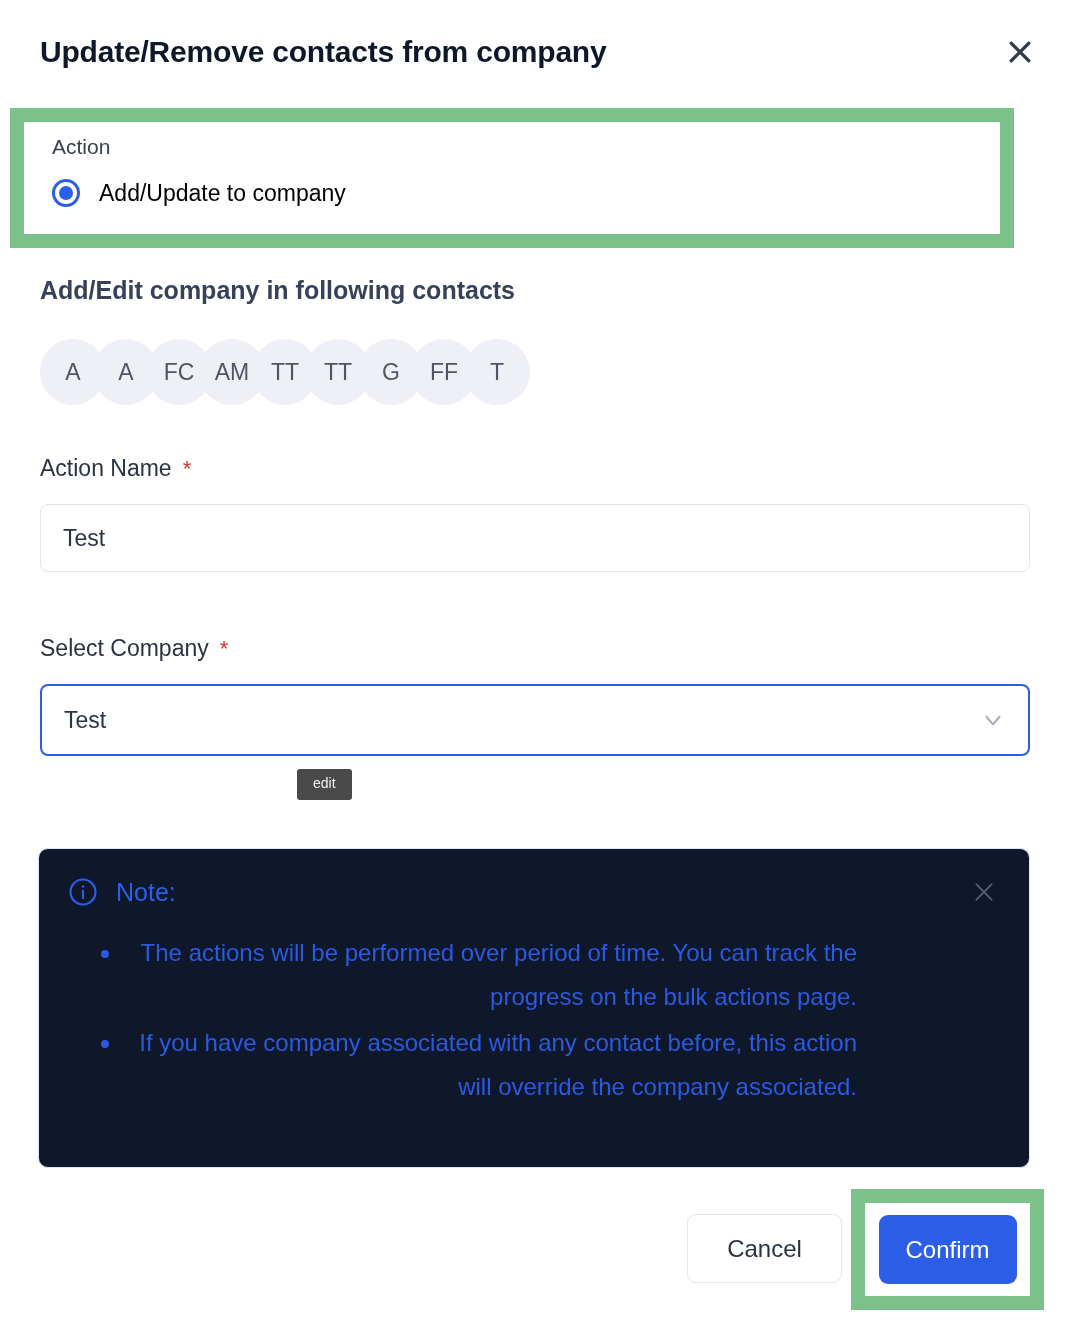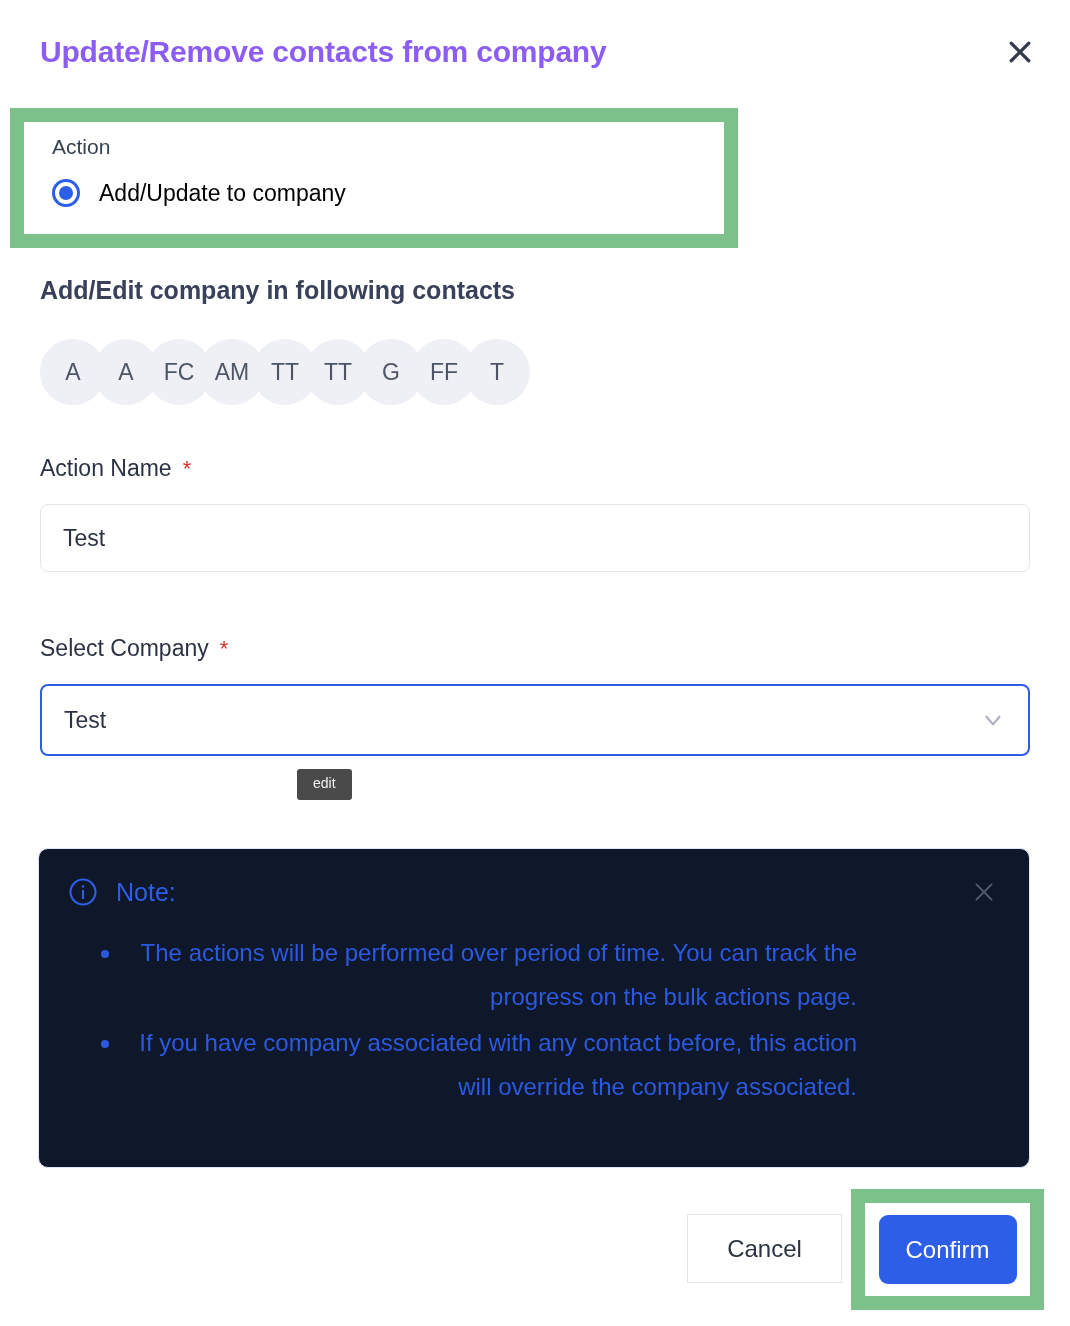--- a/index.html
+++ b/index.html
@@ -26,40 +26,40 @@
     left: 0; top: 0;
     width: 1070px;
     height: 104px;
     display: flex;
     align-items: center;
     padding: 0 28px 0 40px;
   }
   .title {
     font-size: 30px;
     font-weight: 700;
-    color: #8b5cf6;
+    color: #0f172a;
     letter-spacing: -0.2px;
     line-height: 1.2;
     white-space: nowrap;
   }
   .header-spacer { flex: 1; }
   .close-btn {
     width: 44px; height: 44px;
     display: flex; align-items: center; justify-content: center;
     cursor: pointer;
     color: #343b4c;
   }
   .close-btn svg { display: block; }
 
   
   .action-highlight {
     position: absolute;
     left: 10px;
     top: 108px;
-    width: 728px;
+    width: 1004px;
     height: 140px;
     border: 14px solid #7cc08a;
     background: #ffffff;
   }
   .action-inner {
     width: 100%;
     height: 100%;
     padding: 14px 0 0 28px;
   }
   .action-label {
@@ -262,21 +262,21 @@
 
   
   .cancel-btn {
     position: absolute;
     left: 687px;
     top: 1214px;
     width: 155px;
     height: 69px;
     background: #ffffff;
     border: 1px solid #e3e5ea;
-    border-radius: 0;
+    border-radius: 9px;
     font-family: "Liberation Sans", sans-serif;
     font-size: 24px;
     color: #2b3243;
     cursor: pointer;
   }
   .confirm-highlight {
     position: absolute;
     left: 851px;
     top: 1189px;
     width: 193px;

